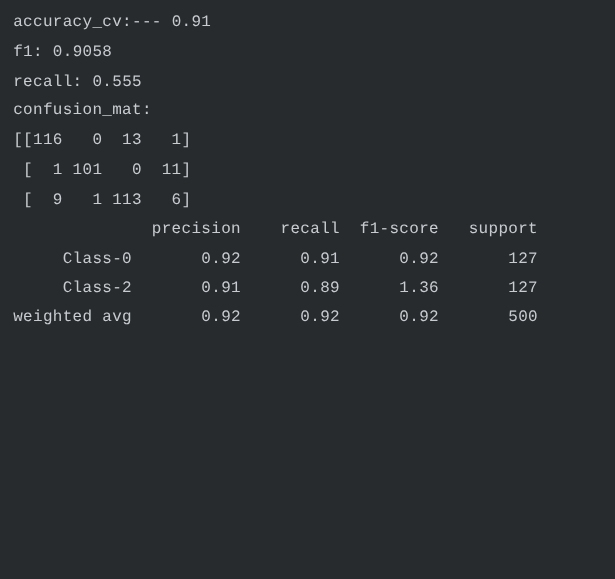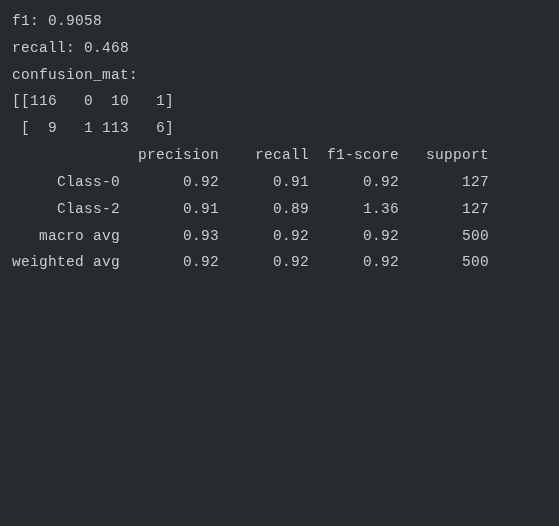--- a/index.html
+++ b/index.html
@@ -20,25 +20,26 @@
       letter-spacing: 0.3px;
     }
     .line {
       white-space: pre;
     }
   </style>
 </head>
 <body>
 
 <div>
+  <div class="line"><span>accuracy_cv:</span><span>---</span> <span>0.91</span></div>
   <div class="line"><span>f1:</span> <span>0.9058</span></div>
-  <div class="line"><span>recall:</span> <span>0.468</span></div>
+  <div class="line"><span>recall:</span> <span>0.555</span></div>
   <div class="line">confusion_mat:</div>
-  <div class="line">[[116   0  10   1]</div>
+  <div class="line">[[116   0  13   1]</div>
+  <div class="line"> [  1 101   0  11]</div>
   <div class="line"> [  9   1 113   6]</div>
   <div class="line">              precision    recall  f1-score   support</div>
   <div class="line"></div>
   <div class="line">     Class-0       0.92      0.91      0.92       127</div>
   <div class="line">     Class-2       0.91      0.89      1.36       127</div>
   <div class="line"></div>
-  <div class="line">   macro avg       0.93      0.92      0.92       500</div>
   <div class="line">weighted avg       0.92      0.92      0.92       500</div>
 </div>
 
 </body></html>

